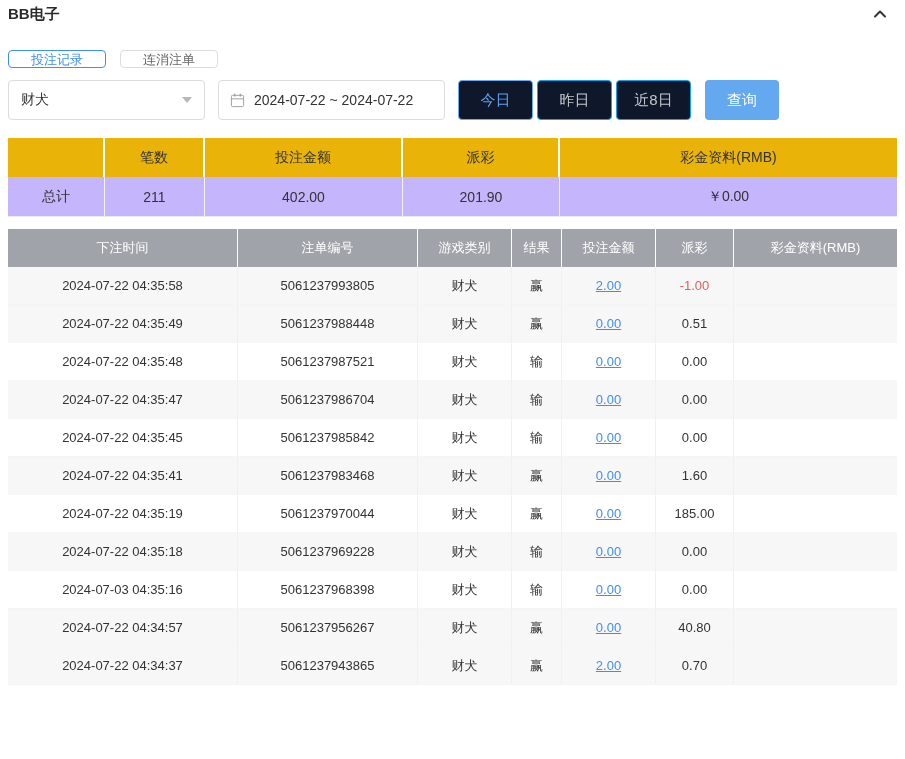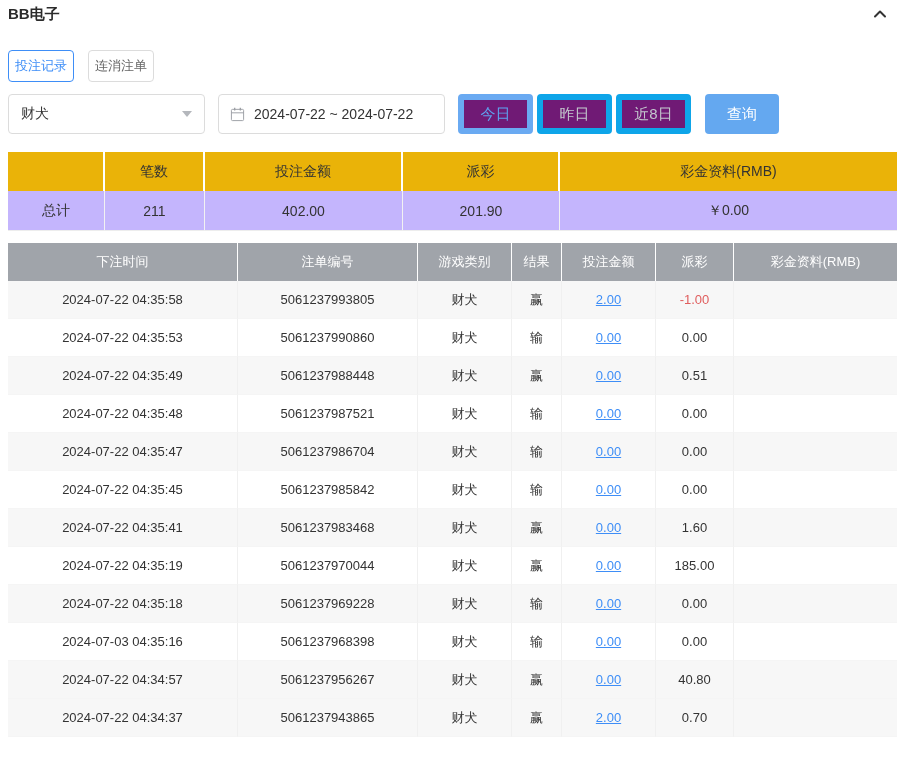--- a/index.html
+++ b/index.html
@@ -6,34 +6,34 @@
   html, body { width: 905px; height: 759px; overflow: hidden; background: #fff; }
   body { font-family: "Liberation Sans", sans-serif; color: #333; font-size: 14px; }
 
   .panel { padding: 4px 8px; }
 
   .panel-header { display: flex; justify-content: space-between; align-items: center; height: 20px; }
   .panel-title { font-size: 15px; font-weight: bold; color: #2b2b2b; }
   .collapse-btn { margin-right: 8px; cursor: pointer; display: inline-flex; align-items: center; }
 
   .tabs { margin-top: 26px; display: flex; gap: 14px; }
-  .tab { height: 32px; padding: 0 6px; font-size: 13px; background: #fff; border: 1px solid #dcdcdc;
+  .tab { height: 18px; padding: 0 22px; font-size: 13px; background: #fff; border: 1px solid #dcdcdc;
          border-radius: 4px; color: #666; cursor: pointer; font-family: inherit; }
   .tab.active { border-color: var(--accent, #3e8ef7); color: var(--accent, #3e8ef7); }
 
   .filter-row { margin-top: 12px; display: flex; align-items: center; }
   .select-box { width: 197px; height: 40px; border: 1px solid #dcdcdc; border-radius: 4px; background: #fff;
                 display: flex; align-items: center; justify-content: space-between; padding: 0 12px;
                 font-size: 14px; cursor: pointer; }
   .caret-down { width: 0; height: 0; border-left: 5px solid transparent; border-right: 5px solid transparent;
                 border-top: 6px solid #b4b7bc; }
   .date-box { margin-left: 13px; width: 227px; height: 40px; border: 1px solid #dcdcdc; border-radius: 4px;
               background: #fff; display: flex; align-items: center; gap: 9px; padding: 0 11px;
               font-size: 14px; cursor: pointer; }
-  .quick-btn { height: 40px; min-width: 75px; background: #701a75; border: 6px solid #0ea5e9; border-radius: 4px;
+  .quick-btn { height: 40px; min-width: 75px; background: #0f172a; border: 1px solid #0ea5e9; border-radius: 4px;
                font-size: 15px; color: #c3c7cd; cursor: pointer; font-family: inherit; }
   .quick-btn.selected { border-color: #6aaaf2; color: #5ea2f0; }
   .quick-btn:first-of-type { margin-left: 13px; }
   .quick-btn + .quick-btn { margin-left: 4px; }
   .query-btn { margin-left: 14px; height: 40px; width: 74px; border: none; border-radius: 4px;
                background: var(--query-button, #64a8f0); color: #fff; font-size: 15px; cursor: pointer;
                font-family: inherit; }
 
   table { border-collapse: separate; border-spacing: 0; width: 889px; table-layout: fixed; }
 
@@ -150,29 +150,20 @@
     <tbody>
         <tr class="odd">
           <td>2024-07-22 04:35:58</td>
           <td>5061237993805</td>
           <td>财犬</td>
           <td>赢</td>
           <td><span class="amount-link">2.00</span></td>
           <td class="negative">-1.00</td>
           <td></td>
         </tr>
-        <tr class="even">
-          <td>2024-07-22 04:35:53</td>
-          <td>5061237990860</td>
-          <td>财犬</td>
-          <td>输</td>
-          <td><span class="amount-link">0.00</span></td>
-          <td>0.00</td>
-          <td></td>
-        </tr>
         <tr class="odd">
           <td>2024-07-22 04:35:49</td>
           <td>5061237988448</td>
           <td>财犬</td>
           <td>赢</td>
           <td><span class="amount-link">0.00</span></td>
           <td>0.51</td>
           <td></td>
         </tr>
         <tr class="even">

